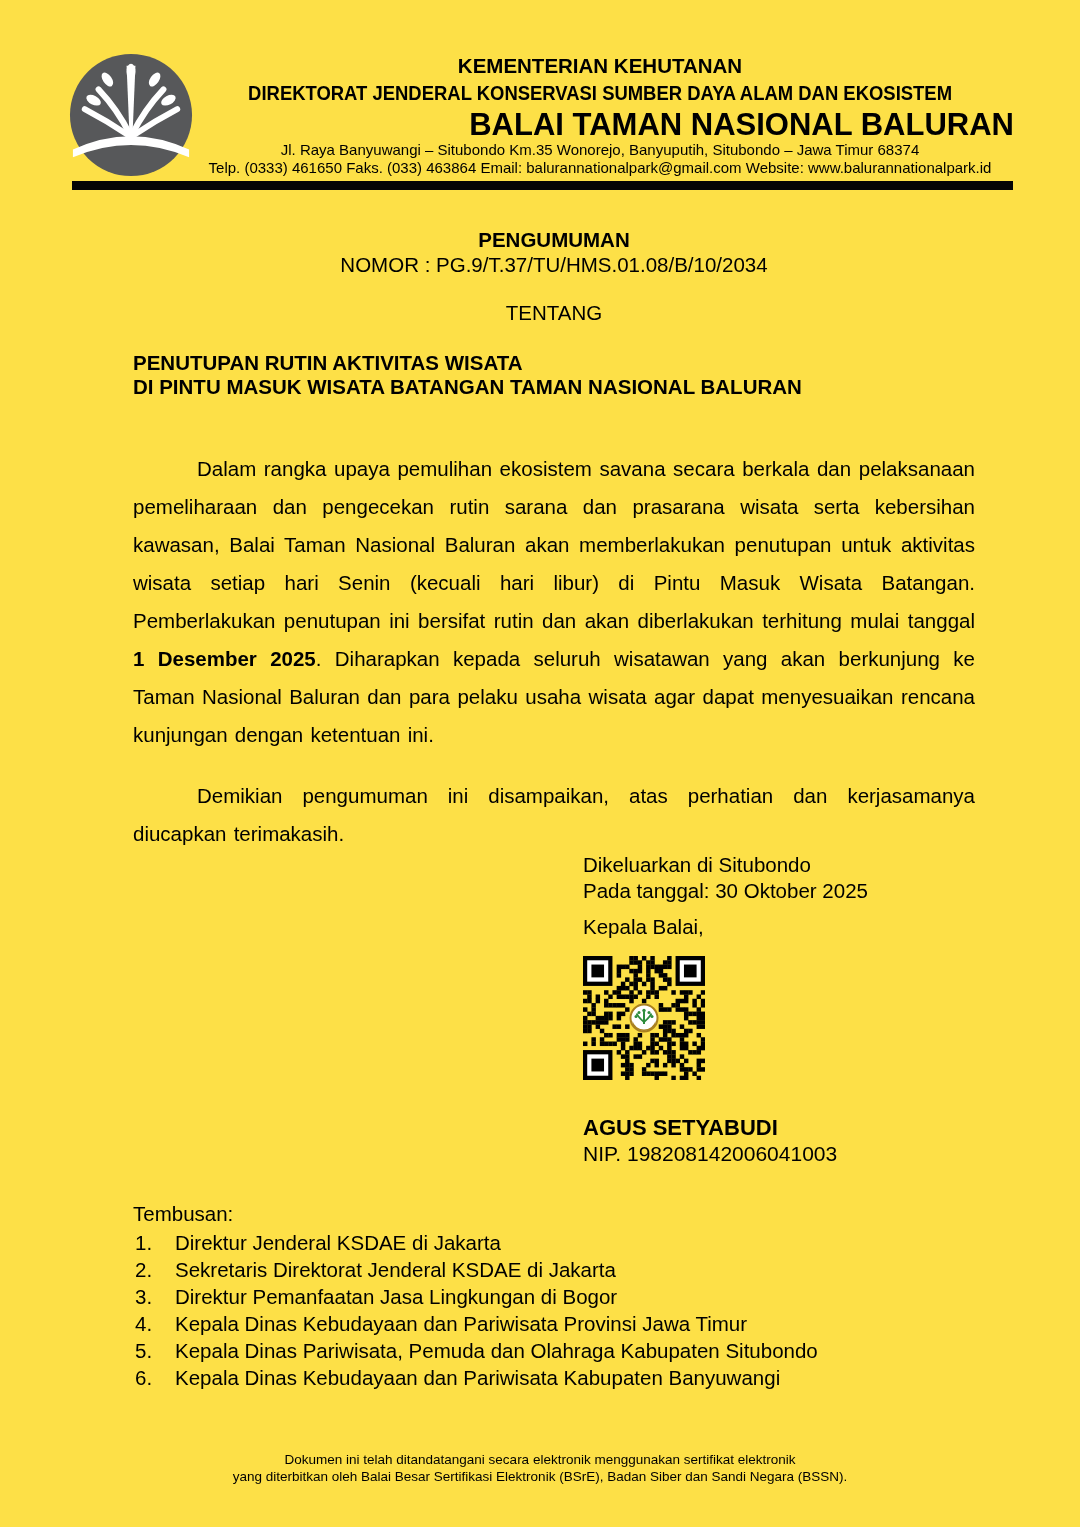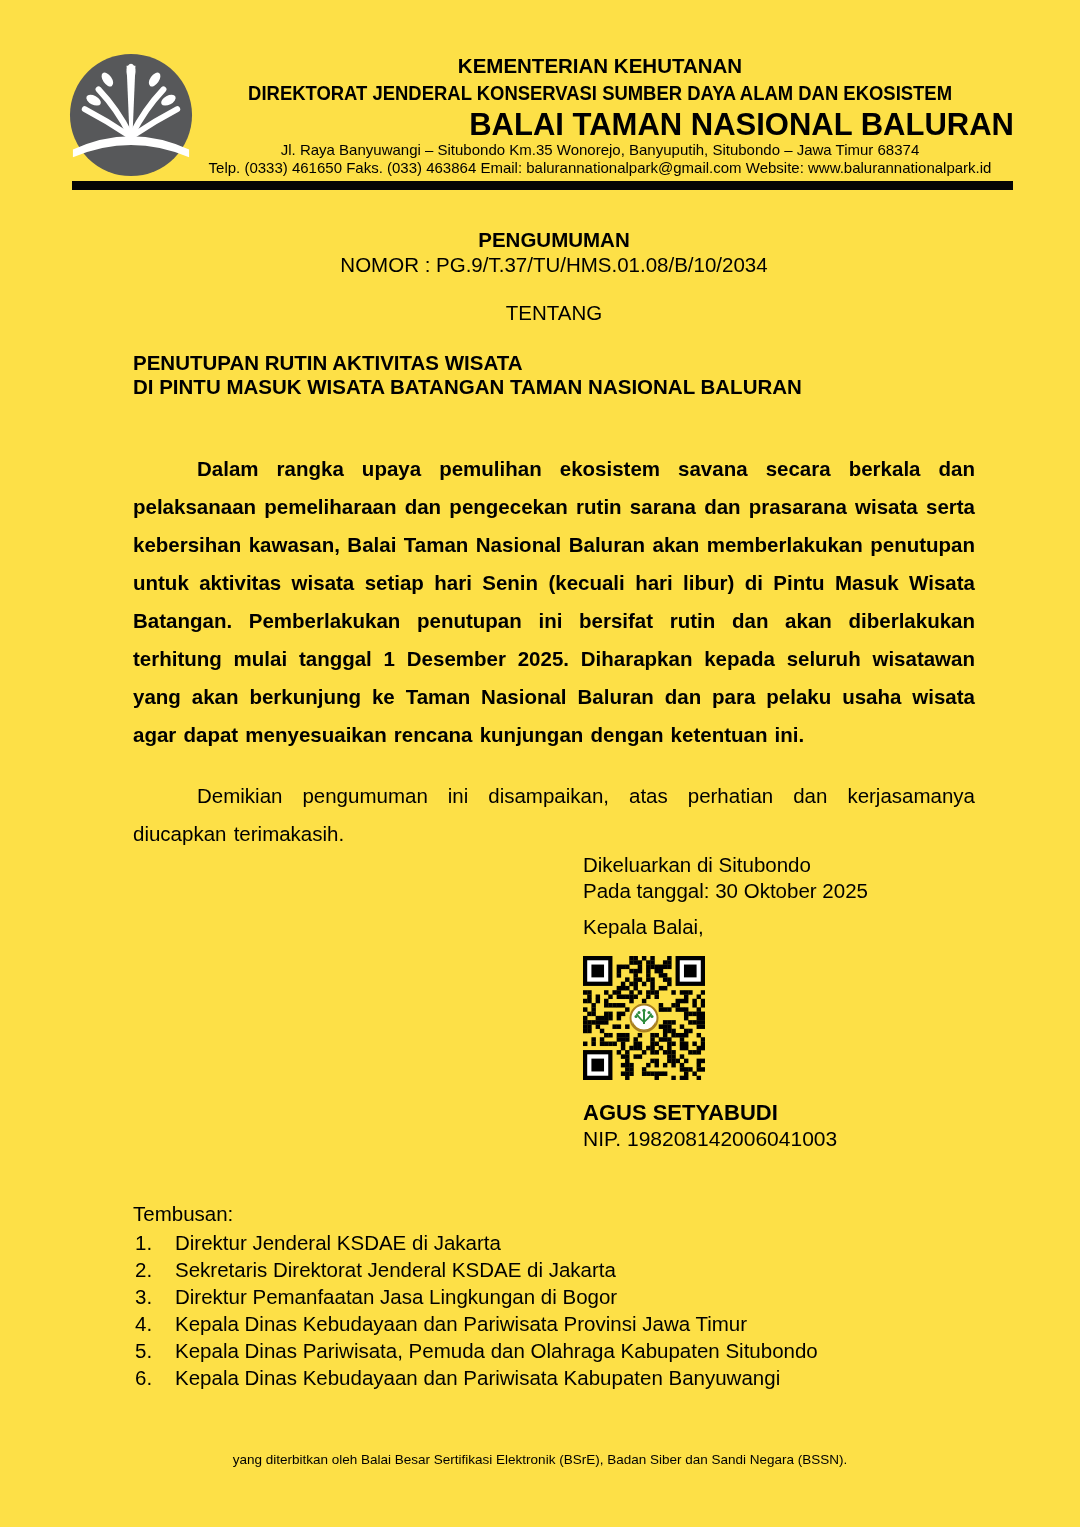--- a/index.html
+++ b/index.html
@@ -24,29 +24,29 @@
   .title-block{position:absolute;left:133px;top:228px;width:842px;text-align:center;line-height:24.5px;font-size:20.5px;}
   .doc-title{font-weight:bold;}
   .about{position:absolute;left:133px;top:301px;width:842px;text-align:center;font-size:20.5px;line-height:24px;}
   .subject{position:absolute;left:133px;top:351px;width:842px;text-align:left;font-weight:bold;font-size:20.5px;line-height:23.5px;}
   
   .para{
     position:absolute;left:133px;width:842px;
     font-size:20.5px;line-height:38px;text-align:justify;
     word-spacing:1.5px;
   }
-  .para-1{top:450px;text-indent:64px;font-weight:bold;}
+  .para-1{top:450px;text-indent:64px;}
   .para-2{top:777px;text-indent:64px;}
   
   .sig{position:absolute;left:583px;top:852px;width:420px;font-size:20.5px;line-height:25.5px;}
   .sig-title{margin-top:11px;line-height:25.5px;}
   .qr{position:relative;margin-top:16px;width:122px;height:124px;}
   .qr svg.qr-pat{position:absolute;left:0;top:0;width:122px;height:124px;}
   .qr .qr-logo{position:absolute;left:46px;top:47px;width:30px;height:30px;}
-  .sig-name{margin-top:20px;font-size:22px;font-weight:bold;line-height:26px;}
+  .sig-name{margin-top:35px;font-size:22px;font-weight:bold;line-height:26px;}
   .sig-nip{font-size:21px;line-height:26px;}
   
   .tembusan{position:absolute;left:133px;top:1200px;width:842px;font-size:20.5px;line-height:27px;}
   .tembusan ol{list-style:none;counter-reset:t;margin:2px 0 0 0;padding:0;}
   .tembusan li{counter-increment:t;position:relative;padding-left:42px;line-height:27px;}
   .tembusan li::before{content:counter(t) ".";position:absolute;left:2px;}
   
   .footer{position:absolute;left:0;top:1451px;width:1080px;text-align:center;font-size:13.5px;line-height:17px;}
 </style>
 </head>
@@ -416,16 +416,17 @@
       <li>Direktur Jenderal KSDAE di Jakarta</li>
       <li>Sekretaris Direktorat Jenderal KSDAE di Jakarta</li>
       <li>Direktur Pemanfaatan Jasa Lingkungan di Bogor</li>
       <li>Kepala Dinas Kebudayaan dan Pariwisata Provinsi Jawa Timur</li>
       <li>Kepala Dinas Pariwisata, Pemuda dan Olahraga Kabupaten Situbondo</li>
       <li>Kepala Dinas Kebudayaan dan Pariwisata Kabupaten Banyuwangi</li>
     </ol>
   </div>
 
   <div class="footer">
+    <div>Dokumen ini telah ditandatangani secara elektronik menggunakan sertifikat elektronik</div>
     <div>yang diterbitkan oleh Balai Besar Sertifikasi Elektronik (BSrE), Badan Siber dan Sandi Negara (BSSN).</div>
   </div>
 
 </div>
 
 </body></html>

